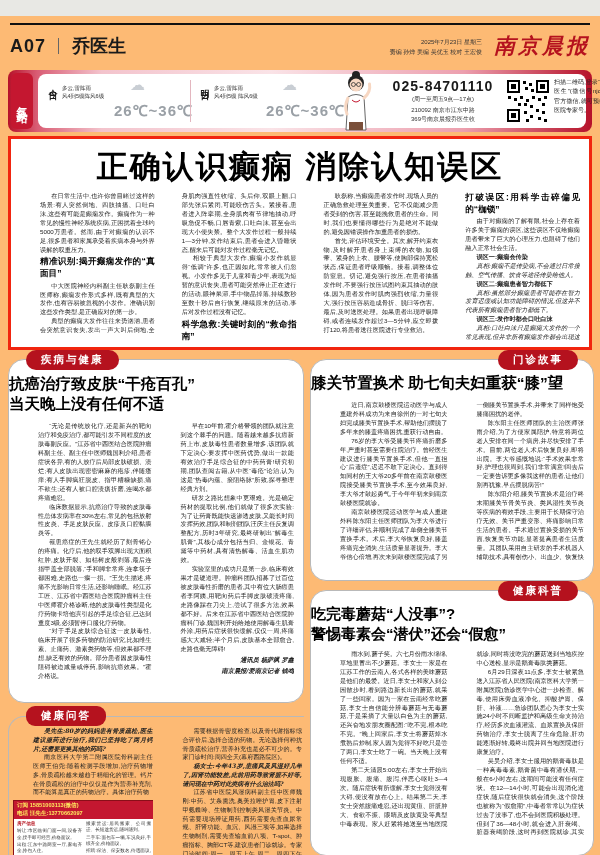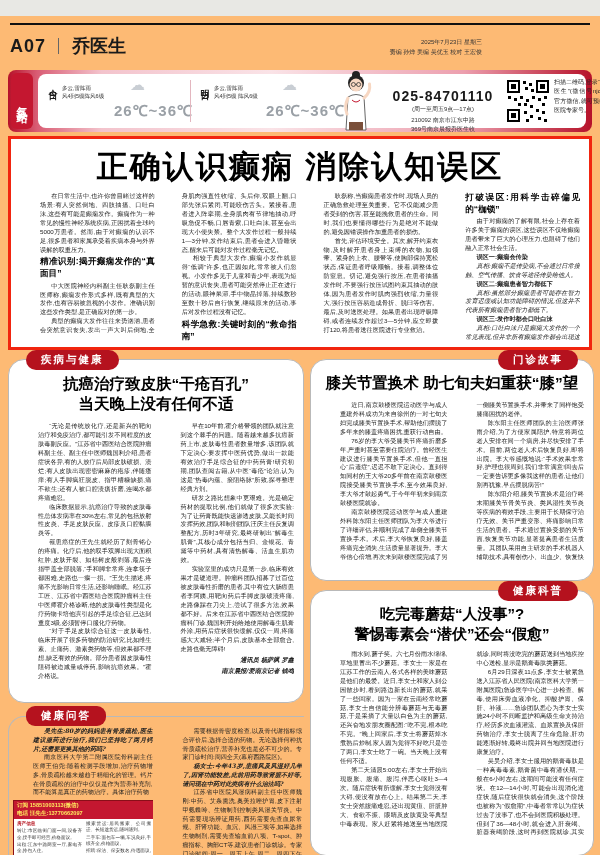--- a/index.html
+++ b/index.html
@@ -41,21 +41,21 @@
   .b-p{text-indent:1.8em;}
   .b-h{font-size:8.6px;font-weight:bold;line-height:1.35;margin:2px 0;color:#000;}
   .b-mis{text-indent:1.8em;font-weight:bold;}
   .b-truth{text-indent:1.8em;font-family:"DejaVu Serif",serif;font-style:italic;}
   .b-q{text-indent:1.8em;font-family:"DejaVu Serif",serif;font-style:italic;font-weight:bold;}
   .b-by{text-align:right;font-weight:bold;font-style:italic;font-family:"DejaVu Serif",serif;margin-top:2px;}
   
   .secbox{background:#fff;border:1px solid #b9b9b9;border-radius:16px;}
   .tab{position:absolute;background:#b5121e;color:#fff;font-size:10.5px;font-weight:bold;
        padding:3px 15px;border-radius:11px;letter-spacing:2px;z-index:3;}
-  .art-headline{text-align:center;font-weight:900;color:#000;}
+  .art-headline{text-align:left;font-weight:900;color:#000;}
   .cols2{column-count:2;column-gap:9px;overflow:hidden;}
   
   .qa-frame{left:8px;top:700px;width:295px;height:142px;border-top:1px solid #b9b9b9;border-left:1px solid #b9b9b9;
             border-radius:16px 0 0 0;}
   .qa-col{width:141px;overflow:hidden;}
   .qa-col .b{font-size:6.1px;}
   
   .adbox{margin-top:3px;border:1px solid #8a0e18;background:#fff;width:140px;height:88px;overflow:hidden;}
   .ad-hdr{background:#c41730;color:#ffe95e;font-size:5.6px;font-weight:bold;line-height:1.4;padding:1px 3px;}
   .ad-body{padding:2px 3px;column-count:2;column-gap:4px;}
@@ -72,20 +72,21 @@
 
   <div class="abs hdr">
     <span class="pageno">A07</span>
     <span class="hdr-sep"></span>
     <span class="sec-name">乔医生</span>
   </div>
   <div class="abs pubinfo">
     <div>2025年7月23日 星期三</div>
     <div>责编 孙烨 美编 吴优玉 校对 王宏俊</div>
   </div>
+  <div class="abs masthead">南京晨报</div>
 
   <div class="abs banner">
     <div class="abs banner-panel">
 
       <div class="abs wday" style="left:8px;top:8px;">今日</div>
       <div class="abs wdesc" style="left:24px;top:10px;">
         <span>多云,雷阵雨</span><br>
         <span>风4到5级阵风6级</span>
       </div>
       <div class="abs cloud" style="left:92px;top:2px;">☁</div>
@@ -107,21 +108,21 @@
         <circle cx="15.4" cy="14.5" r="2" fill="none" stroke="#333" stroke-width="0.8"></circle>
         <circle cx="20.6" cy="14.5" r="2" fill="none" stroke="#333" stroke-width="0.8"></circle>
         <line x1="17.4" y1="14.5" x2="18.6" y2="14.5" stroke="#333" stroke-width="0.8"></line>
         <path d="M8 60 L10 27 Q18 22 26 27 L28 60 Z" fill="#fff" stroke="#555" stroke-width="0.9"></path>
         <path d="M26 28 Q33 22 31.5 14" stroke="#f7d7c2" stroke-width="3" fill="none" stroke-linecap="round"></path>
         <path d="M10 28 Q6 36 9 44" stroke="#f7d7c2" stroke-width="3" fill="none" stroke-linecap="round"></path>
         <path d="M14 30 Q18 34 22 30" stroke="#c41730" stroke-width="1" fill="none"></path>
         <rect x="11" y="52" width="14" height="8" fill="#7a4f3a"></rect>
       </svg>
 
-      <div class="abs" style="left:346px;top:14px;width:118px;text-align:center;">
+      <div class="abs" style="left:346px;top:4px;width:118px;text-align:center;">
         <div class="phone">025-84701110</div>
         <div class="phone-sub">(周一至周五9点—17点)</div>
         <div class="addr">
           <span>210092 南京市江东中路</span><br>
           <span>369号南京晨报乔医生收</span>
         </div>
       </div>
 
       <svg class="abs" style="left:468px;top:5px;" width="44" height="44" viewBox="0 0 44 44">
         <rect width="44" height="44" fill="#fff"></rect>

